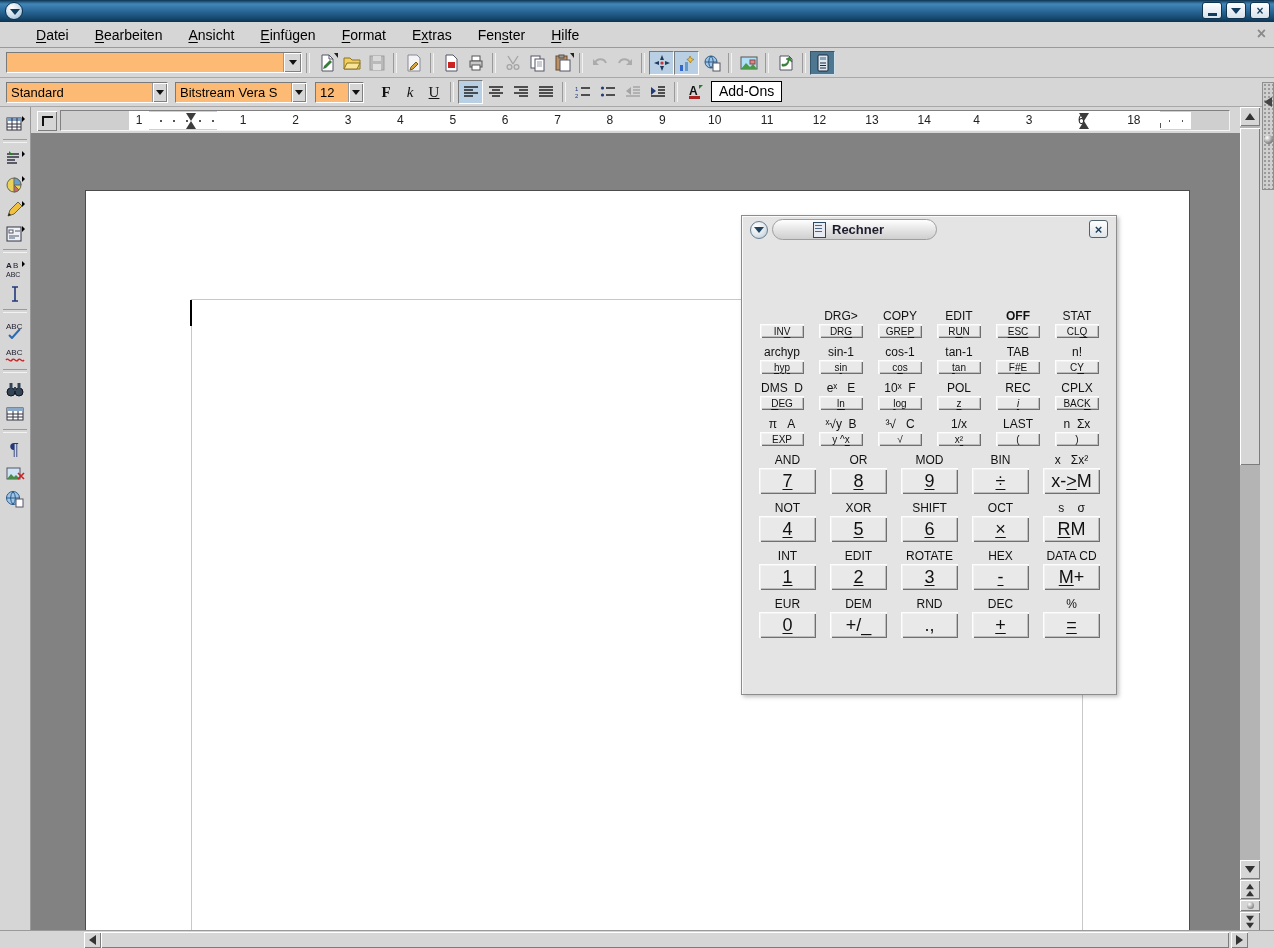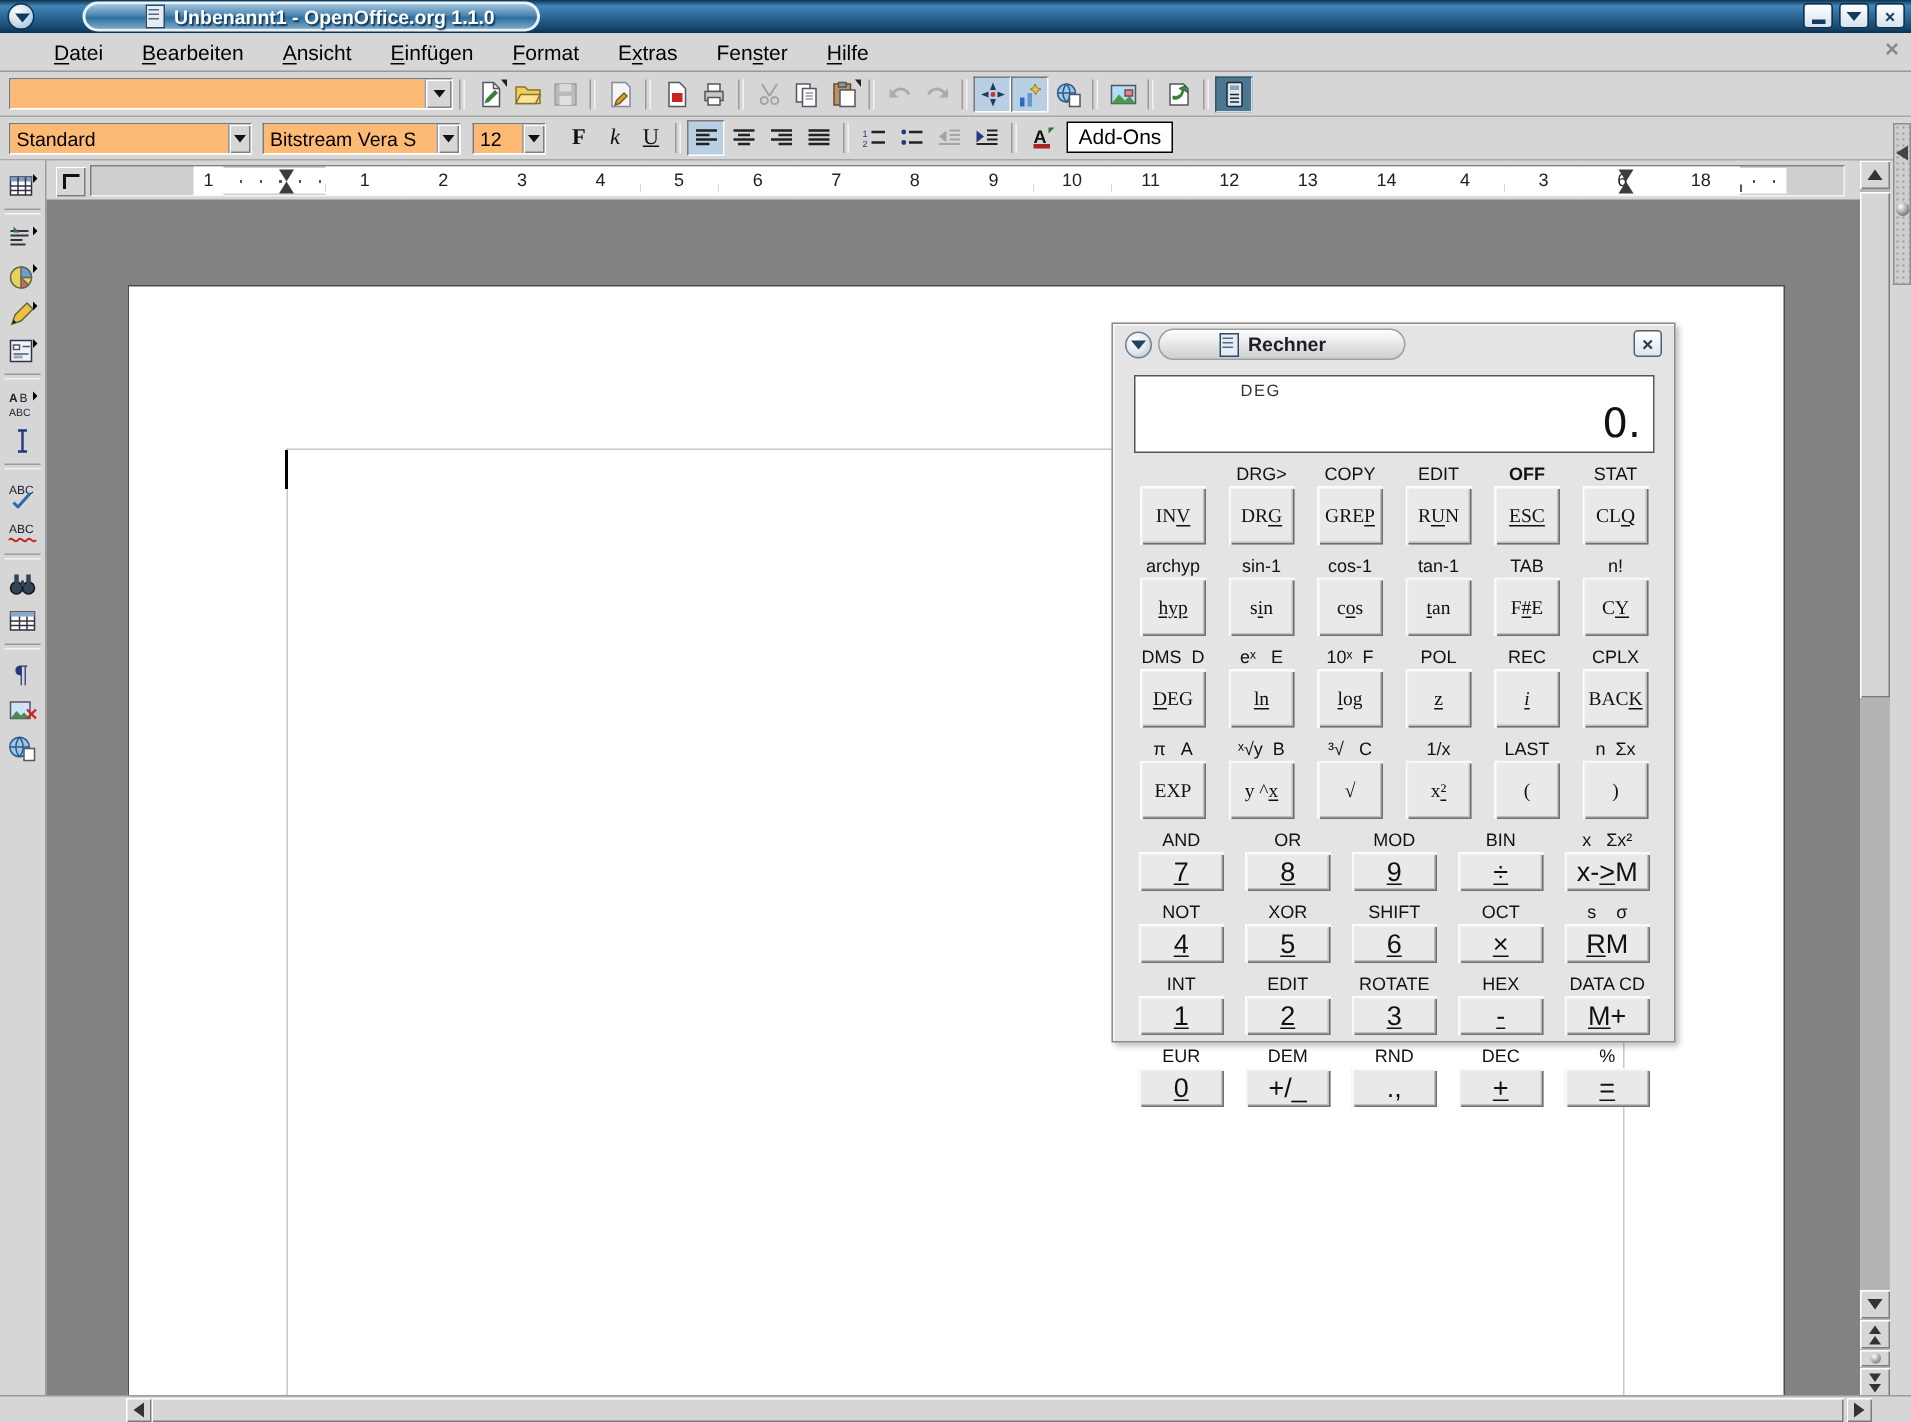--- a/index.html
+++ b/index.html
@@ -143,37 +143,33 @@
   .calc-row[data-size="s"] .cell{width:44px;}
   .calc-row[data-size="l"] .cell{width:57px;}
   .calc-row[data-size="s"] + .calc-row[data-size="l"]{margin-top:3px;}
   .cell{display:flex;flex-direction:column;align-items:center;}
   .cell .top{height:14px;line-height:14px;font-size:12px;color:#111;white-space:pre;}
   .cell[data-bold="1"] .top{font-weight:bold;}
   .cell[data-italic="1"] .btn{font-style:italic;}
   .btn{width:100%;background:#e9e9e9;border:0;box-sizing:border-box;color:#111;cursor:default;
     box-shadow:inset 1px 1px 0 #fdfdfd,inset 2px 2px 0 #f2f2f2,inset -1px -1px 0 #6f6f6f,inset -2px -2px 0 #bdbdbd;
     font-family:"Liberation Sans","DejaVu Sans",sans-serif;display:flex;align-items:center;justify-content:center;margin-top:1px;}
-  .calc-row[data-size="s"] .btn{height:39px;font-size:13px;font-family:Liberation Serif, serif;}
+  .calc-row[data-size="s"] .btn{height:14px;font-size:10px;}
   .calc-row[data-size="l"] .btn{height:26px;font-size:18px;}
   svg{display:block;}
 </style>
 </head>
 <body>
 
 <div id="root">
 
   <div class="titlebar">
     <div class="tb-menu-btn">
         <span class="tri"></span>
       </div>
-    <div class="tb-pill">
-      <span class="tb-doc-ic"></span>
-      <span class="tb-title">Unbenannt1 - OpenOffice.org 1.1.0</span>
-    </div>
     <div class="tb-ctrls">
       <div class="tb-btn">
           <span class="minbar"></span>
         </div>
       <div class="tb-btn">
           <span class="shadetri"></span>
         </div>
       <div class="tb-btn">
           <span>×</span>
         </div>
@@ -619,24 +615,20 @@
           <span class="tri"></span>
         </div>
       <div class="calc-pill">
         <span class="tb-doc-ic"></span>
         <span class="calc-title">Rechner</span>
       </div>
       <div class="calc-close">
           <span>×</span>
         </div>
     </div>
-    <div class="calc-display">
-      <span class="calc-mode">DEG</span>
-      <span class="calc-value">0.</span>
-    </div>
     <div class="calc-grid">
 
     <div class="calc-row" data-size="s">
 
       <div class="cell">
           <div class="top"></div>
           <button class="btn">
               <span>IN</span>
               <u>V</u>
               <span></span>

